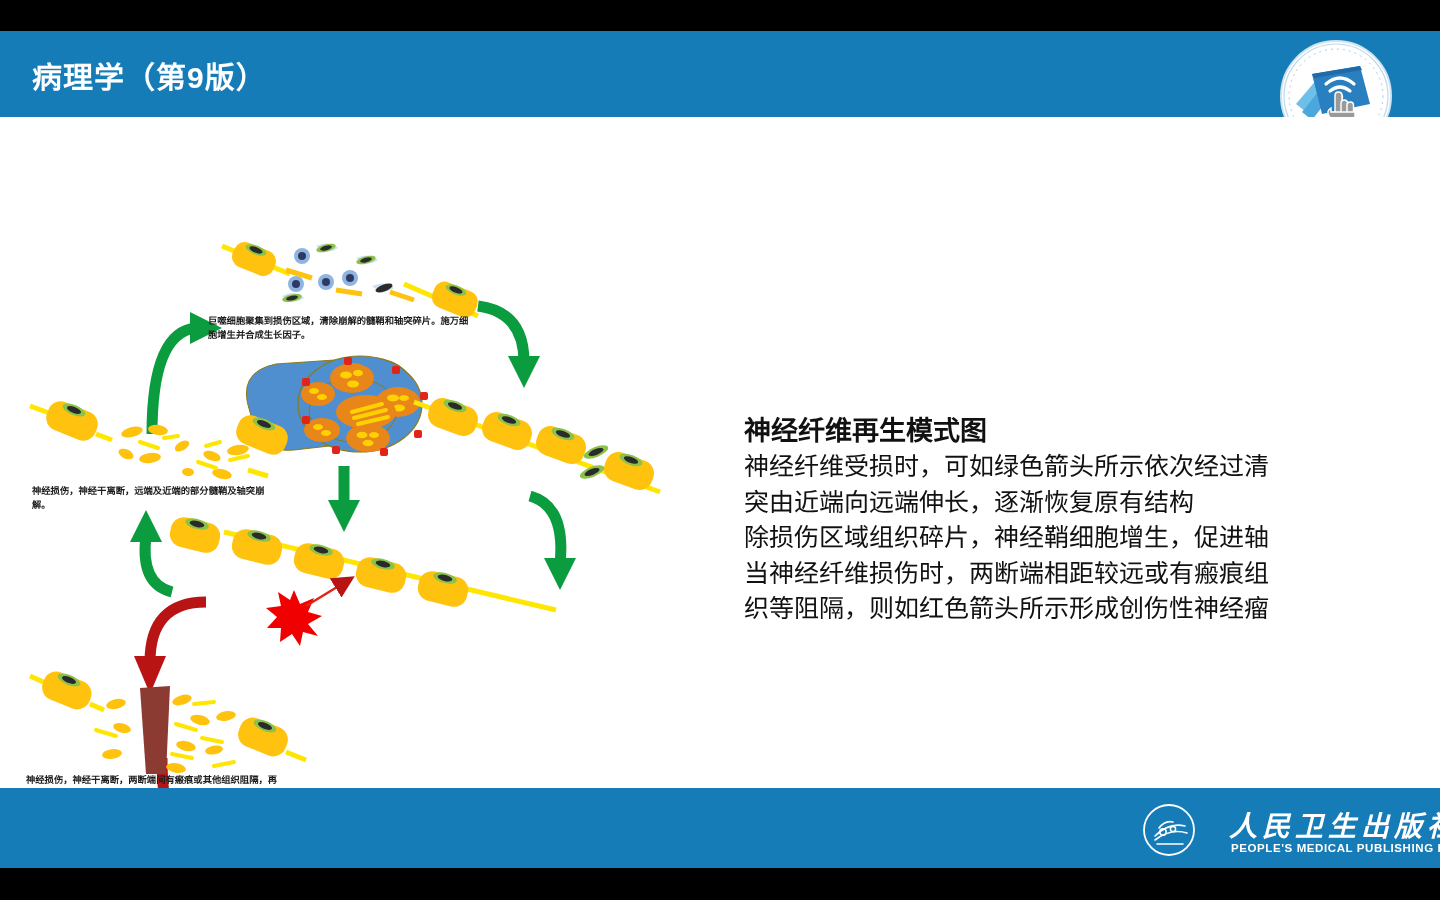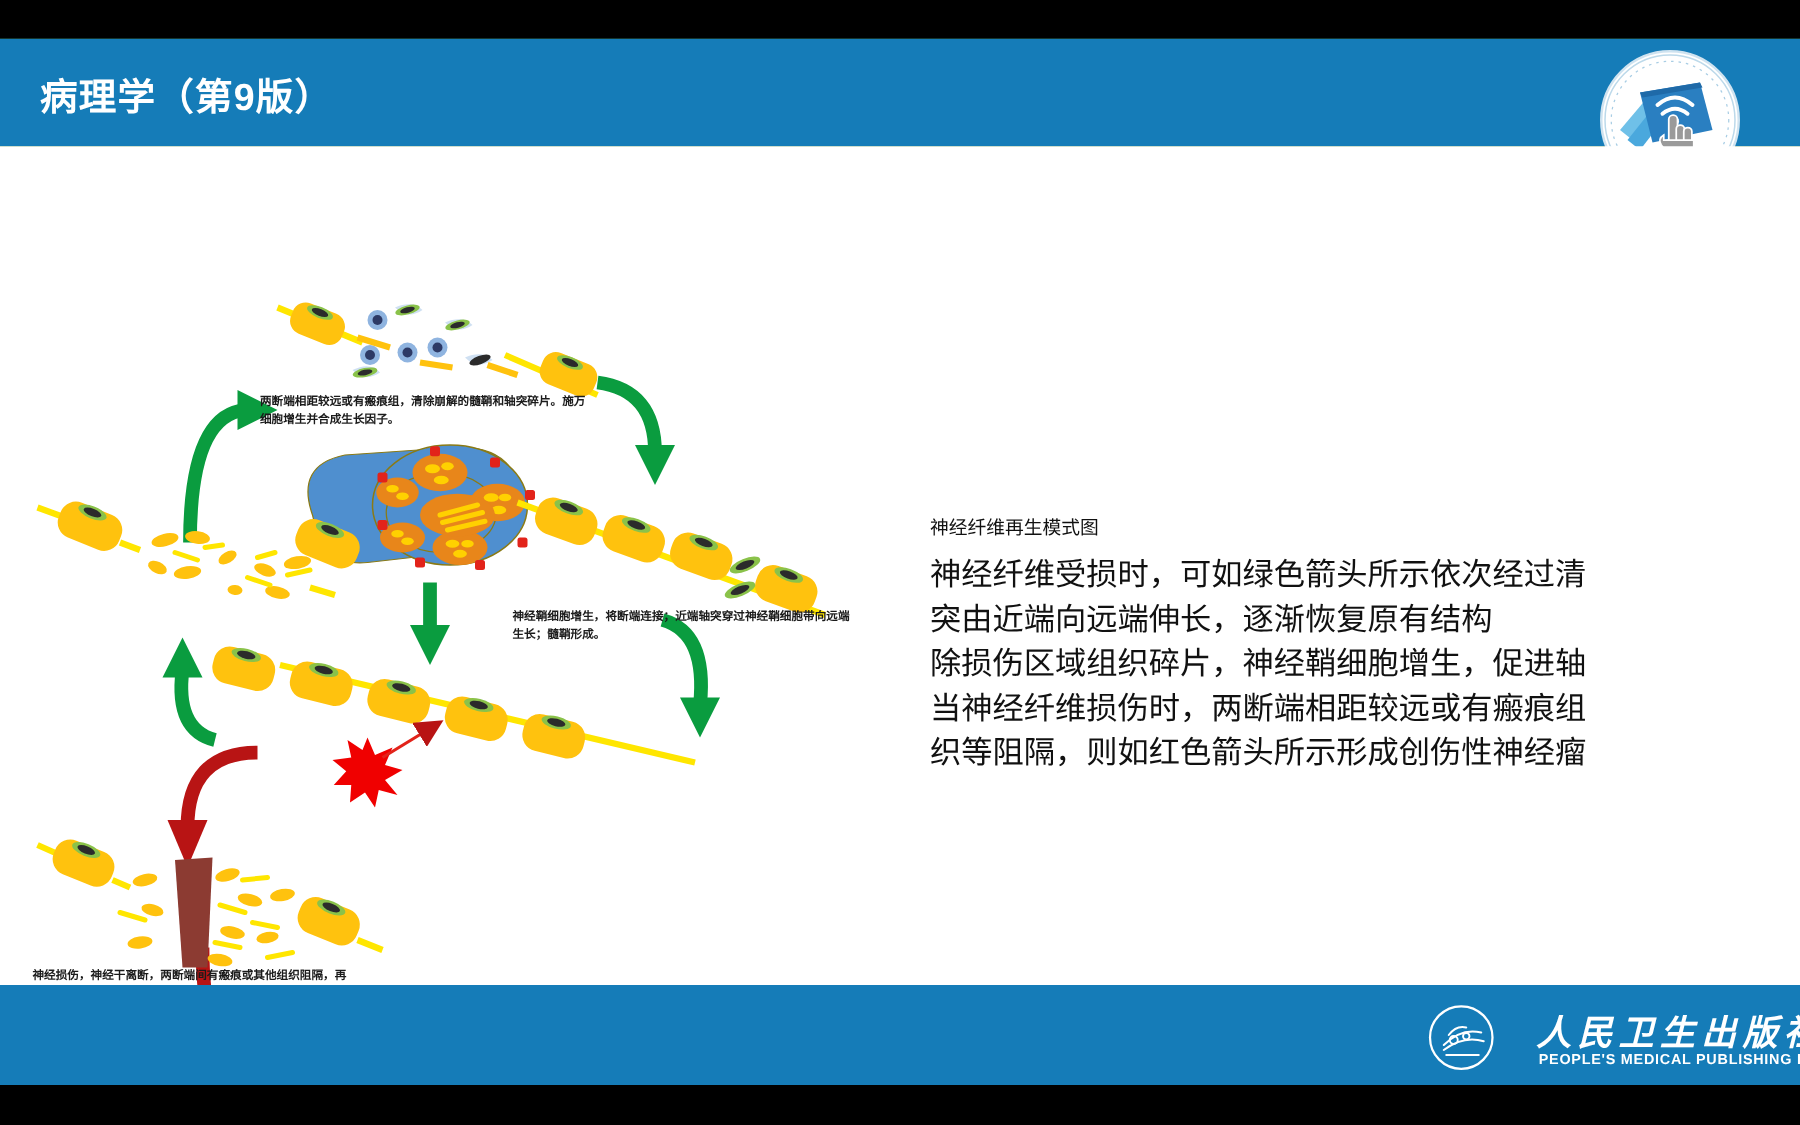--- a/index.html
+++ b/index.html
@@ -56,21 +56,21 @@
   }
   .pub-en{
     position:absolute;left:108px;top:40px;
     font-size:11.5px;font-weight:bold;color:#fff;letter-spacing:0.6px;
     white-space:nowrap;
   }
 
   
   .text-block{position:absolute;left:744px;top:296px;width:600px;}
   .text-head{
-    font-size:15px;font-weight:normal;color:#111;margin-bottom:10px;line-height:1.35;
+    font-size:27px;font-weight:bold;color:#111;margin-bottom:0;line-height:1.35;
   }
   .text-line{
     font-size:25px;color:#111;line-height:1.42;white-space:nowrap;
   }
 
   
   .cap{
     position:absolute;font-size:9.3px;color:#1b1b1b;line-height:1.5;
     font-weight:bold;
   }
@@ -400,22 +400,22 @@
       </g>
       <g>
         <line x1="400" y1="610" x2="424" y2="618" stroke="#ffe600" stroke-width="5"></line>
         <rect x="410" y="610" width="48" height="28" rx="12" fill="#ffc20e" transform="rotate(22 434 624)"></rect>
         <ellipse cx="436" cy="614" rx="11" ry="4.6" fill="#8ac24a" transform="rotate(22 436 614)"></ellipse>
         <ellipse cx="436" cy="614" rx="7" ry="2.8" fill="#2b2b2b" transform="rotate(22 436 614)"></ellipse>
         <line x1="456" y1="636" x2="478" y2="644" stroke="#ffe600" stroke-width="5"></line>
       </g>
     </svg>
 
-    <div class="cap cap-top">两断端相距较远或有瘢痕组，清除崩解的髓鞘和轴突碎片。施万细胞增生并合成生长因子。</div>
-    <div class="cap cap-right">神经鞘细胞增生，将断端连接；近端轴突穿过神经鞘细胞带向远端生长；髓鞘形成。</div>
+    <div class="cap cap-top">巨噬细胞聚集到损伤区域，清除崩解的髓鞘和轴突碎片。施万细胞增生并合成生长因子。</div>
+    <div class="cap cap-left">神经损伤，神经干离断，远端及近端的部分髓鞘及轴突崩解。</div>
     <div class="cap cap-lower-left">神经损伤，神经干离断，两断端间有瘢痕或其他组织阻隔，再生轴突不能到达远端。</div>
     <div class="cap cap-bottom">创伤性神经瘤形成，远端轴突萎缩。</div>
 
     <div class="text-block">
       <div class="text-head">神经纤维再生模式图</div>
       <div class="text-line">神经纤维受损时，可如绿色箭头所示依次经过清</div>
       <div class="text-line">突由近端向远端伸长，逐渐恢复原有结构</div>
       <div class="text-line">除损伤区域组织碎片，神经鞘细胞增生，促进轴</div>
       <div class="text-line">当神经纤维损伤时，两断端相距较远或有瘢痕组</div>
       <div class="text-line">织等阻隔，则如红色箭头所示形成创伤性神经瘤</div>

